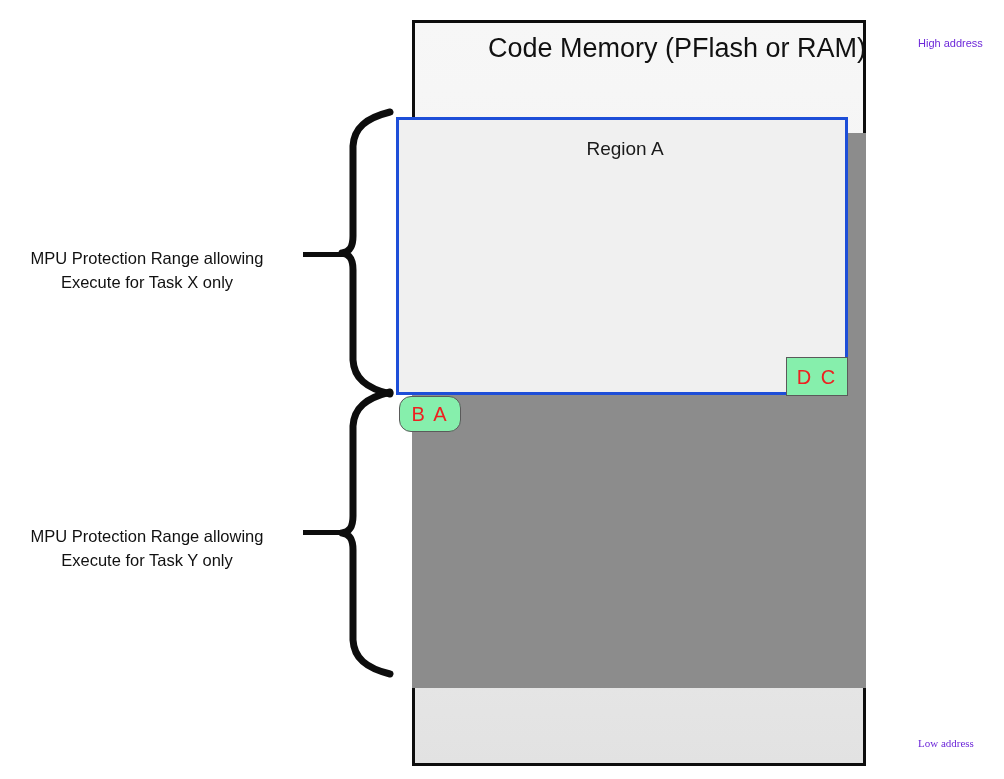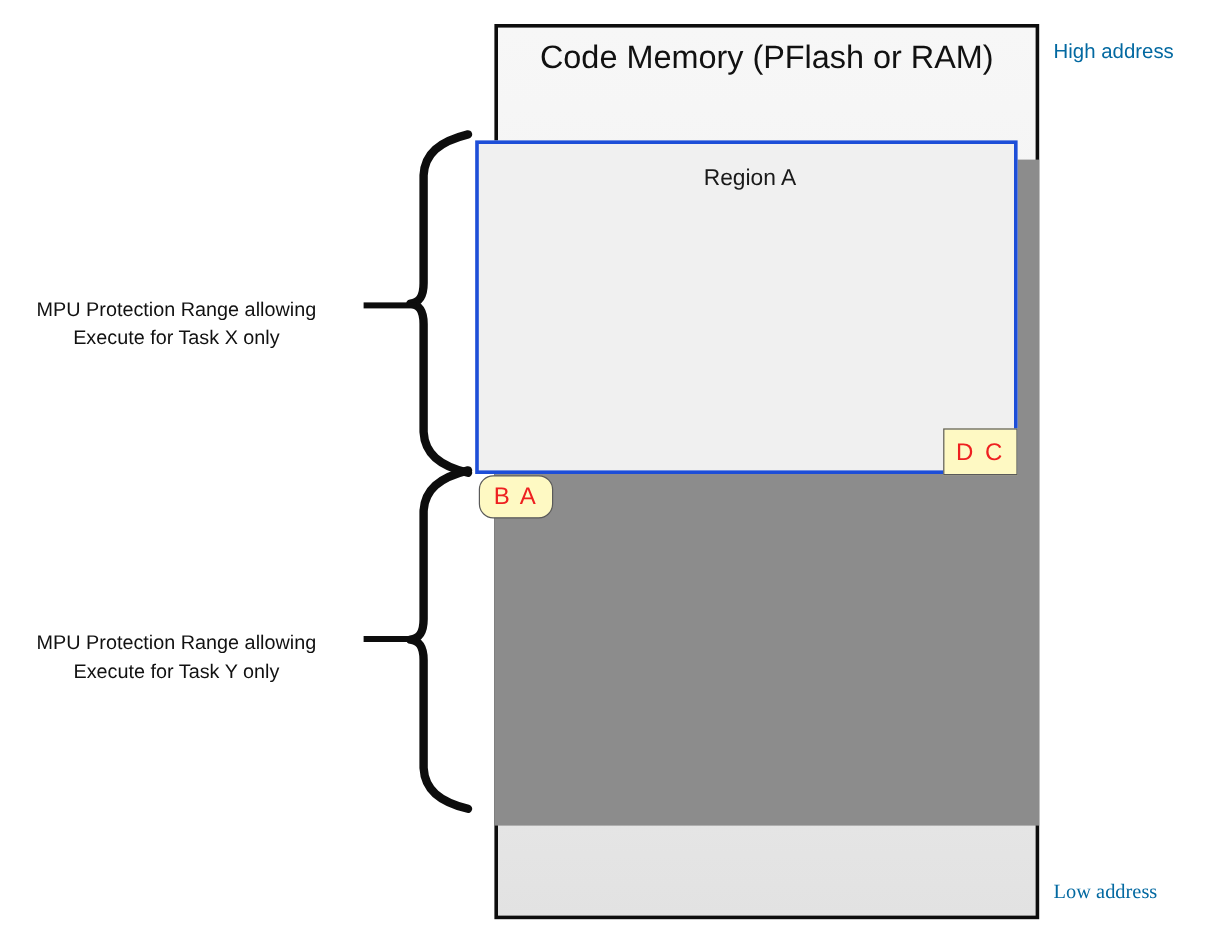--- a/index.html
+++ b/index.html
@@ -28,21 +28,21 @@
     height: 746px;
     border: 3px solid #0d0d0d;
     box-sizing: border-box;
     background: linear-gradient(180deg, #f7f7f7 0%, #f2f2f2 45%, #e2e2e2 100%);
   }
   .outer-title {
     position: absolute;
     left: 412px;
     top: 30px;
     width: 454px;
-    text-align: center;
+    text-align: right;
     font-size: 27px;
     line-height: 36px;
     color: #111111;
     white-space: nowrap;
   }
 
   
   .region-shadow {
     position: absolute;
     left: 412px;
@@ -78,21 +78,21 @@
     line-height: 26px;
     color: #1a1a1a;
   }
   .region-a .region-label { top: 16px; }
   .region-b .region-label { top: 232px; }
 
   
   .chip {
     position: absolute;
     border: 1.5px solid #5a5a5a;
-    background: #fef9c3;
+    background: #86efac;
     color: #ee2020;
     font-size: 20px;
     line-height: 1;
     display: flex;
     align-items: center;
     justify-content: center;
     box-sizing: border-box;
     letter-spacing: 2px;
   }
   .chip-dc {
@@ -105,24 +105,25 @@
     left: 399px;
     top: 396px;
     width: 62px;
     height: 36px;
     border-radius: 12px;
   }
 
   
   .addr-label {
     position: absolute;
-    font-size: 17px;
+    font-size: 11px;
     line-height: 22px;
-    color: #0369a1;
+    color: #6d28d9;
     white-space: nowrap;
+    margin-left: 40px;
   }
   .addr-high { left: 878px; top: 32px; }
   .addr-low  { left: 878px; top: 732px; font-family: Liberation Serif, serif; }
 
   
   .range-text {
     position: absolute;
     width: 290px;
     text-align: center;
     font-size: 16.5px;

